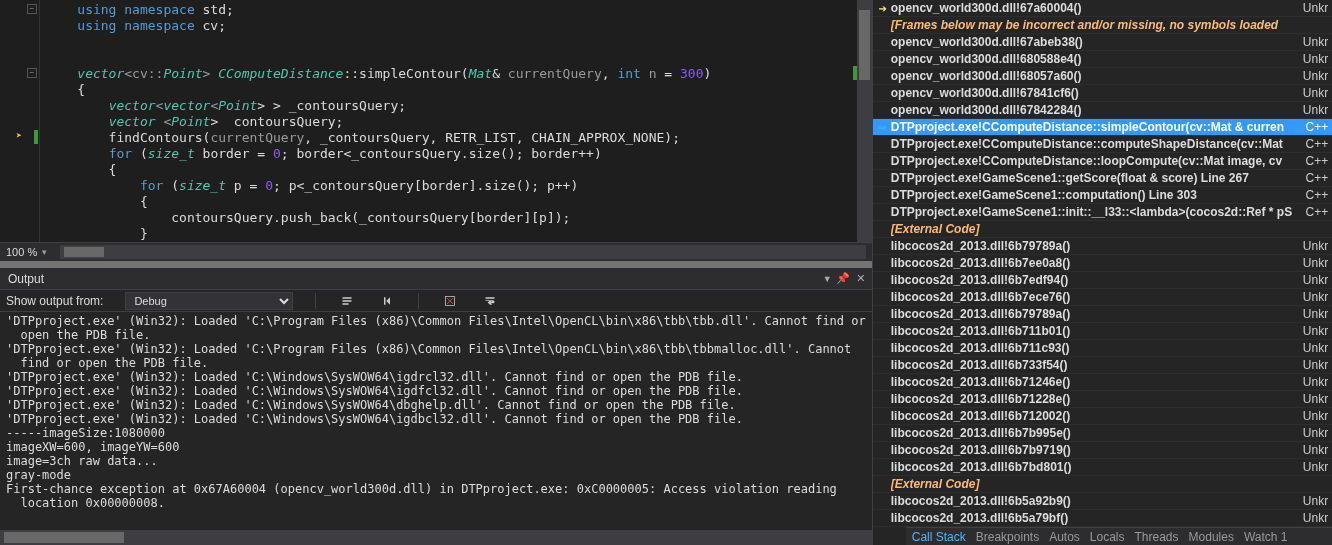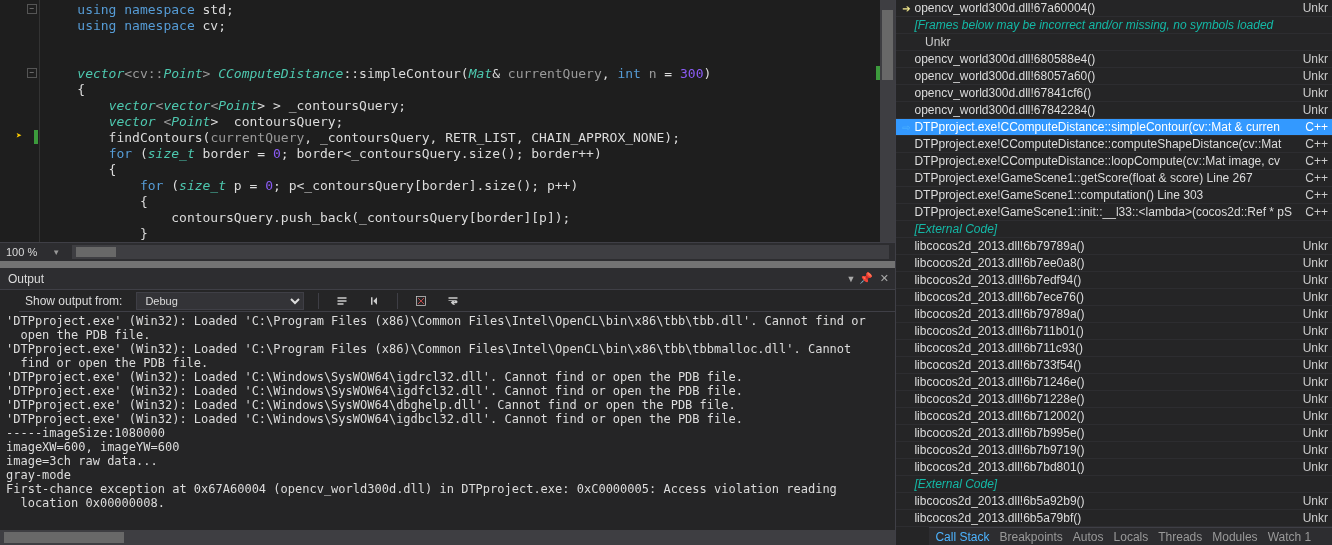--- a/index.html
+++ b/index.html
@@ -77,21 +77,21 @@
 .zoom-bar {
   height: 20px;
   background: #2d2d30;
   border-top: 1px solid #3f3f46;
   display: flex;
   align-items: center;
   padding: 0 6px;
   font-family: "Segoe UI", sans-serif;
   font-size: 11px;
 }
-.zoom-bar .dd { display:flex; align-items:center; gap:15px; margin-right:8px;}
+.zoom-bar .dd { display:flex; align-items:center; gap:3px; margin-right:8px;}
 .zoom-bar .arrow { font-size: 8px; color: #999; }
 .zoom-scroll-h { flex: 1; height: 14px; background: #3e3e42; position: relative; margin-left: 4px;}
 .zoom-scroll-h .thumb { position: absolute; left: 4px; width: 40px; top: 2px; bottom: 2px; background: #686868; }
 
 .output-panel {
   height: 295px;
   background: #252526;
   border-top: 7px solid #737373;
   display: flex;
   flex-direction: column;
@@ -107,26 +107,25 @@
   font-size: 12px;
   border-bottom: 1px solid #3f3f46;
 }
 .output-title { padding-left: 4px; }
 .output-header .rt { display:flex; gap:4px; align-items:center;}
 .pin-icon, .close-x { width: 14px; height: 14px; color: #aaa; cursor: pointer; text-align:center; font-size:11px;}
 .output-toolbar {
   height: 22px;
   display: flex;
   align-items: center;
-  gap: 14px;
+  gap: 22px;
   padding: 0 6px;
   font-family: "Segoe UI", sans-serif;
   font-size: 12px;
   border-bottom: 1px solid #3f3f46;
-  margin-left: 19px;
 }
 .tb-select {
   background: #333337; color:#ddd; border:1px solid #3f3f46; font-size:11px; padding:1px 4px; width:168px;
 }
 .tb-sep { width:1px; height:16px; background:#3f3f46; }
 .tb-btn { width:18px; height:18px; display:flex; align-items:center; justify-content:center; color:#aaa; cursor:pointer; border:1px solid transparent;}
 .output-body {
   flex: 1;
   overflow: hidden;
   padding: 2px 6px;
@@ -146,25 +145,25 @@
   font-size: 12px;
 }
 .stack-row {
   height: 17px;
   display: flex;
   align-items: center;
   padding: 0 2px;
   border-bottom: 1px solid #2d2d30;
 }
 .stack-row.sel { background: #3399ff; color: #fff; }
-.stack-row.muted { color: #14b8a6; font-style: italic; }
+.stack-row.muted { color: #fdba74; font-style: italic; }
 .stack-row .icon-col { width: 16px; display:flex; align-items:center; justify-content:center;}
 .arrow-yel { color: #f0e68c; font-size: 10px; }
 .arrow-blue { color: #4db4ff; font-size: 10px; }
-.stack-row .name-col { flex: 1; white-space: nowrap; overflow: hidden; text-overflow: clip; }
+.stack-row .name-col { flex: 1; white-space: nowrap; overflow: hidden; text-overflow: clip; font-weight: bold; }
 .stack-row .lang-col { width: 38px; text-align: right; padding-right:2px; color:#ccc;}
 .stack-row.sel .lang-col { color:#fff; }
 .bottom-tabs {
   height: 18px;
   background: #2d2d30;
   border-top: 1px solid #3f3f46;
   display: flex;
   align-items: center;
   gap: 10px;
   padding: 0 6px;
@@ -292,20 +291,21 @@
         <span class="name-col">opencv_world300d.dll!67a60004()</span>
         <span class="lang-col">Unkr</span>
       </div>
       <div class="stack-row muted">
         <span class="icon-col"></span>
         <span class="name-col">[Frames below may be incorrect and/or missing, no symbols loaded</span>
         <span class="lang-col"></span>
       </div>
       <div class="stack-row">
         <span class="icon-col"></span>
+        <span class="name-col">opencv_world300d.dll!67abeb38()</span>
         <span class="lang-col">Unkr</span>
       </div>
       <div class="stack-row">
         <span class="icon-col"></span>
         <span class="name-col">opencv_world300d.dll!680588e4()</span>
         <span class="lang-col">Unkr</span>
       </div>
       <div class="stack-row">
         <span class="icon-col"></span>
         <span class="name-col">opencv_world300d.dll!68057a60()</span>

